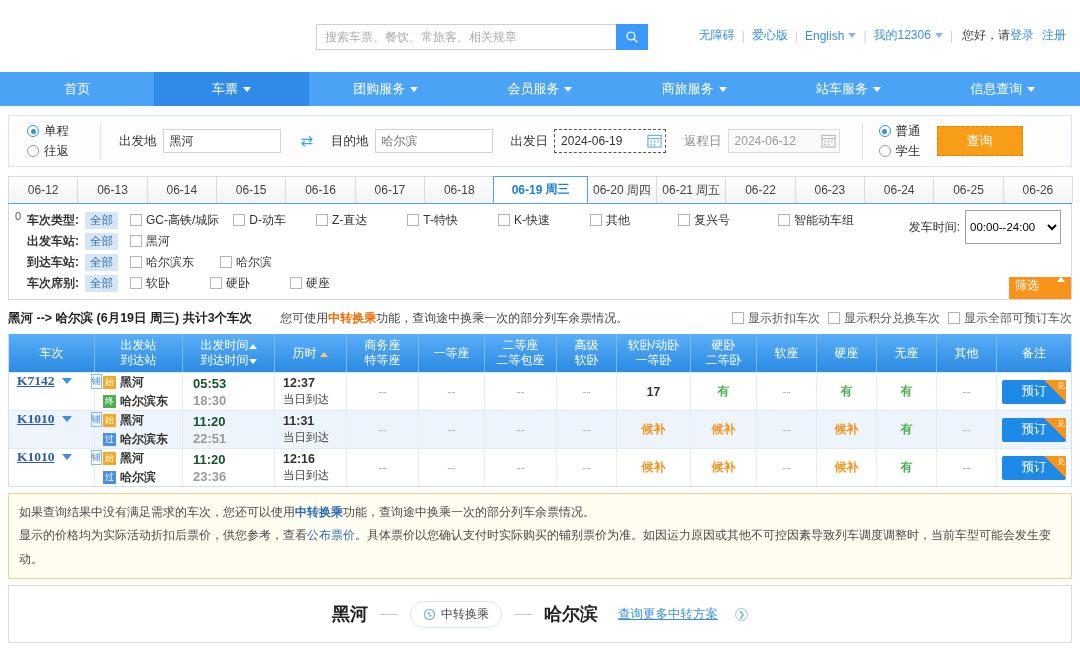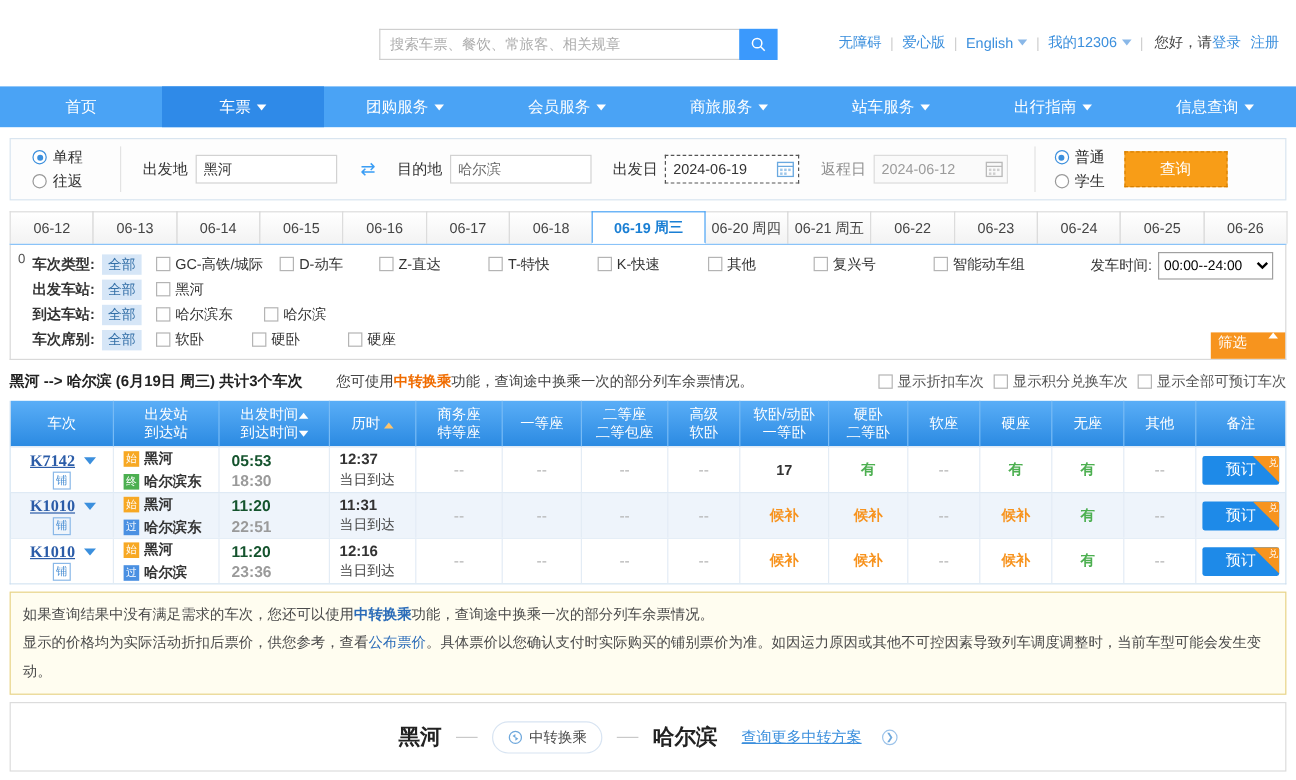--- a/index.html
+++ b/index.html
@@ -88,21 +88,21 @@
   }
 
   
   .filters { margin: 0 8px; border: 1px solid #d9d9d9; border-top: none; padding: 6px 8px 5px 8px; position: relative; background: #fff; }
   .frow { display: flex; align-items: center; height: 20px; margin-bottom: 1px; }
   .frow-label { width: 62px; font-size: 12px; color: #333; font-weight: bold; text-align: right; flex: 0 0 62px; }
   .all-chip { margin-left: 6px; background: #d6e6f7; color: #3470a8; font-size: 11.5px; padding: 1px 5px; cursor: pointer; }
   .cbx { width: 12px; height: 12px; border: 1px solid #b4b4b4; background: #fff; display:inline-block; flex:0 0 12px;}
   .copt { display: flex; align-items: center; gap: 4px; font-size: 12px; color: #333; cursor: pointer; }
   .depart-time { position: absolute; right: 10px; top: 6px; display: flex; align-items: center; gap: 5px; font-size: 12px; }
-  .dt-select { width: 96px; height: 23px; border: 1px solid #a0a0a0; font-size: 11.5px; font-family:"Liberation Sans",sans-serif; background:#fff; }
+  .dt-select { width: 96px; height: 34px; border: 1px solid #a0a0a0; font-size: 11.5px; font-family:"Liberation Sans",sans-serif; background:#fff; }
   .shaixuan {
     position: absolute; right: 0; bottom: 0; width: 62px; height: 22px; background: #f7941e;
     color: #fff; font-size: 12px; display: flex; align-items: flex-start; justify-content: space-between;
     padding: 0 6px; cursor: pointer;
   }
   .uptri { width:0;height:0;border-left:4px solid transparent;border-right:4px solid transparent;border-bottom:5px solid #fff; }
   .zero-art { position:absolute; left: 6px; top: 6px; font-size: 11px; color:#555; }
 
   
   .routebar { margin: 7px 8px 0 8px; display: flex; align-items: center; height: 22px; font-size: 12.5px; }
@@ -126,21 +126,21 @@
   .trow { display: flex; height: 38px; font-size: 12px; border-top: 1px solid #dfeaf5; }
   .trow.odd { background: #fff; }
   .trow.even { background: #eef4fb; }
   .td { display: flex; align-items: center; justify-content: center; border-right: 1px solid #e3ecf5; position: relative; }
   .td:last-child { border-right: none; }
   .td.dash { color: #b4b4b4; font-size: 13px; }
   .td.num { font-weight: bold; color: #333; }
   .td.you { color: #4caf50; font-weight: bold; }
   .td.houbu { color: #f7931e; font-weight: bold; }
 
-  .cell-train { flex-direction: column; align-items: flex-start; padding-left: 16px; justify-content: center; }
+  .cell-train { flex-direction: row; align-items: flex-start; padding-left: 16px; justify-content: center; }
   .train-no-row { display: flex; align-items: center; gap: 7px; }
   .train-no { font-size: 13.5px; font-weight: bold; color: #2b5ca8; text-decoration: underline; cursor: pointer; font-family: "Liberation Serif", serif; }
   .tcaret { width:0;height:0;border-left:5px solid transparent;border-right:5px solid transparent;border-top:6px solid #3b8fdd; }
   .pu-tag { width: 15px; height: 15px; border: 1px solid #8ab8e8; color: #4a8fd4; font-size: 9.5px;
             display:flex;align-items:center;justify-content:center; margin-left: 19px; margin-top: 1px; }
 
   .cell-sta { flex-direction: column; justify-content: center; align-items: flex-start; padding-left: 8px; gap: 2px; }
   .sta-line { display: flex; align-items: center; gap: 4px; }
   .sbadge { width: 13px; height: 13px; font-size: 9px; color: #fff; display:flex;align-items:center;justify-content:center; flex:0 0 13px;}
   .sbadge.start { background: #f7a823; }
@@ -229,24 +229,20 @@
   <div class="nitem">
       <span>会员服务</span>
       <span class="ncaret"></span>
     </div>
   <div class="nitem">
       <span>商旅服务</span>
       <span class="ncaret"></span>
     </div>
   <div class="nitem">
       <span>站车服务</span>
-      <span class="ncaret"></span>
-    </div>
-  <div class="nitem">
-      <span>出行指南</span>
       <span class="ncaret"></span>
     </div>
   <div class="nitem">
       <span>信息查询</span>
       <span class="ncaret"></span>
     </div>
 </div>
 
 <div class="formbar">
   <div class="trip-radios">

